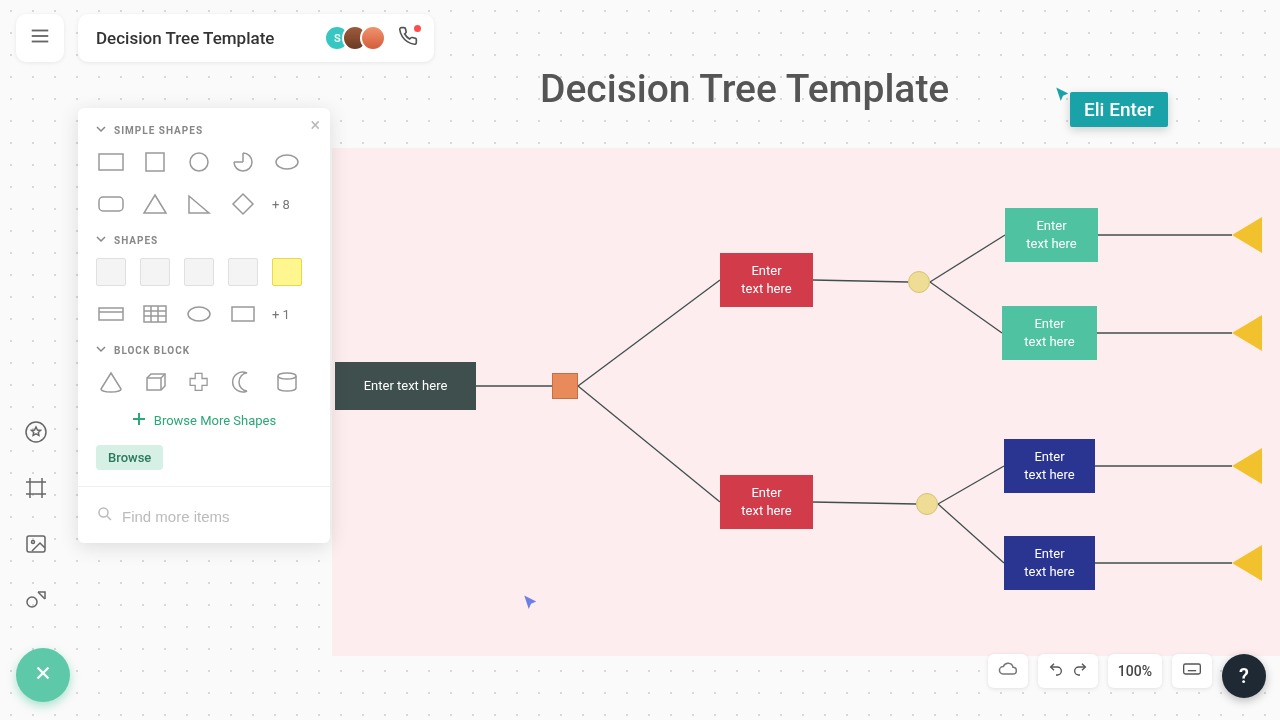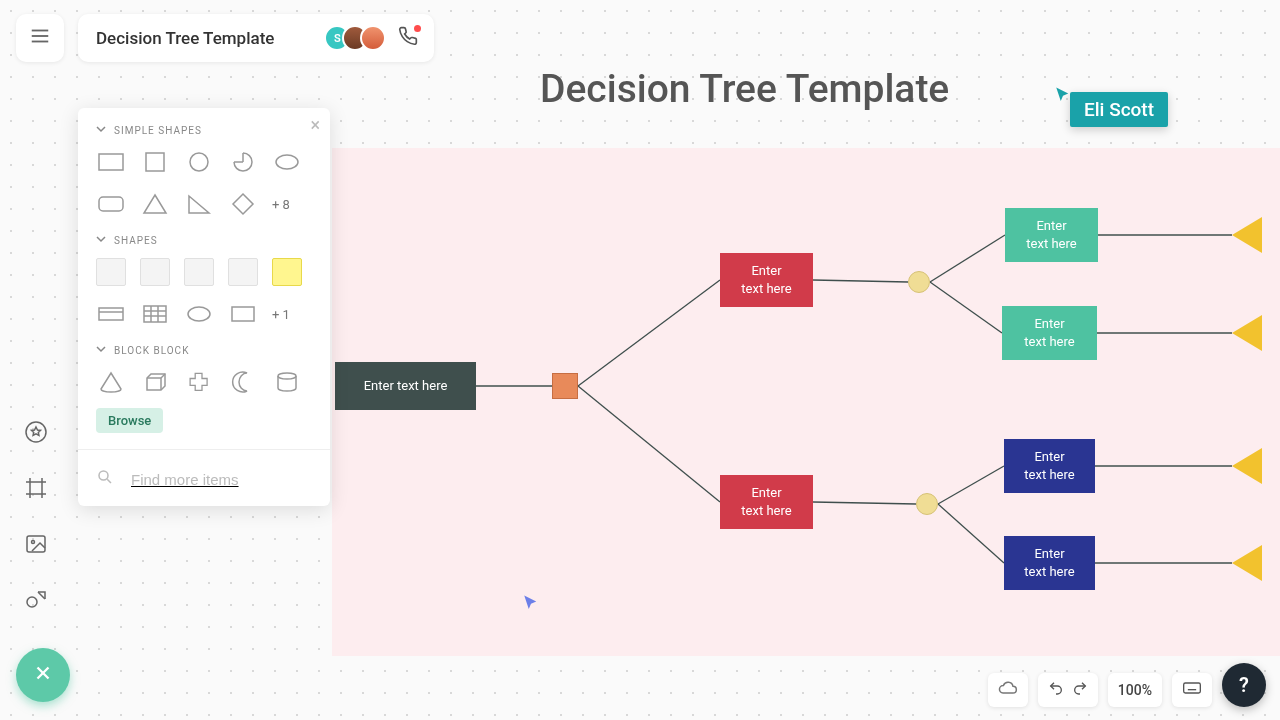--- a/index.html
+++ b/index.html
@@ -31,32 +31,32 @@
   .left-rail { position:absolute; left: 22px; top: 420px; display:flex; flex-direction:column; gap: 28px; z-index: 15; align-items:center; }
   .rail-icon { width:28px; height:28px; display:flex; align-items:center; justify-content:center; color:#555; cursor:pointer; }
   .rail-icon svg { width:24px; height:24px; }
   .close-fab { position:absolute; left:16px; bottom:18px; width:54px; height:54px; border-radius:50%; background:#5dc9a8; display:flex; align-items:center; justify-content:center; cursor:pointer; z-index:20; box-shadow: 0 4px 10px rgba(93,201,168,0.5); }
   .close-fab svg { width:22px; height:22px; stroke:#fff; }
   
   
   .shapes-panel { position:absolute; left:78px; top:108px; width:252px; background:#fff; border-radius:6px; box-shadow: 0 4px 20px rgba(0,0,0,0.12); z-index:18; padding: 10px 0 0 0; }
   .panel-close { position:absolute; top:8px; right:10px; color:#bbb; font-size:18px; cursor:pointer; line-height:1; }
   .section { padding: 6px 18px 10px 18px; }
-  .sec-header { display:flex; align-items:center; gap:8px; font-size:10px; letter-spacing:1px; color:#888; font-weight:400; margin-bottom:12px; cursor:pointer; }
+  .sec-header { display:flex; align-items:center; gap:8px; font-size:10px; letter-spacing:1px; color:#888; font-weight:700; margin-bottom:12px; cursor:pointer; }
   .sec-header svg { width:10px; height:10px; }
   .shape-grid { display:flex; flex-wrap:wrap; gap: 14px; align-items:center; }
   .shape-item { width:30px; height:28px; display:flex; align-items:center; justify-content:center; cursor:pointer; }
   .shape-item svg { width:28px; height:24px; stroke:#999; fill:none; stroke-width:1.5; }
   .more-count { font-size:13px; color:#777; }
   .shape-item.thumb { background:#f4f4f4; border:1px solid #e0e0e0; border-radius:2px; }
   .shape-item.thumb.yellow { background:#fff68f; border-color:#e8d94a; }
   .browse-row { display:flex; align-items:center; justify-content:center; gap:8px; color:#2aa876; font-size:13px; padding: 6px 0 14px 0; cursor:pointer; }
   .shapes-tab { display:inline-block; margin:2px 18px 10px 18px; padding:5px 12px; background:#d6f0e6; color:#2a7a5e; border-radius:4px; font-size:13px; font-weight:500; }
   .panel-divider { height:1px; background:#eee; margin:6px 0; }
-  .search-row { display:flex; align-items:center; gap:17px; padding:12px 18px 16px 18px;text-decoration:underline; }
+  .search-row { display:flex; align-items:center; gap:8px; padding:12px 18px 16px 18px; }
   .search-row svg { width:18px; height:18px; stroke:#bbb; }
   .search-row input { border:none; outline:none; font-size:15px; color:#666; flex:1; background:transparent; }
   .search-row input::placeholder { color:#bbb; }
   
   
   .canvas-bg { position:absolute; left: 332px; top: 148px; right: 0; bottom: 64px; background: #fdedef; z-index: 5; }
   
   
   .canvas-title { position:absolute; left:540px; top:66px; font-size:39px; color:#555; font-weight:500; z-index:10; }
   
@@ -73,21 +73,21 @@
   .node.navy { background:#2a3592; }
   .junction-sq { position:absolute; width:26px; height:26px; background:#e88a5a; border:1px solid #c76e42; z-index:10; }
   .junction-circle { position:absolute; width:22px; height:22px; border-radius:50%; background:#f0dd95; border:1px solid #d6c276; z-index:10; }
   .tri-right { position:absolute; width:0; height:0; border-top:18px solid transparent; border-bottom:18px solid transparent; border-right:30px solid #f2c22e; z-index:10; }
   
   
   svg.wires { position:absolute; inset:0; width:100%; height:100%; pointer-events:none; z-index:7; }
   svg.wires line { stroke:#3f4f4d; stroke-width:1.3; }
   
   
-  .br-bar { position:absolute; right:14px; bottom:13px; display:flex; align-items:flex-end; gap:10px; z-index:25; }
+  .br-bar { position:absolute; right:14px; bottom:22px; display:flex; align-items:flex-start; gap:10px; z-index:25; }
   .br-item { height:34px; background:#fff; border-radius:6px; display:flex; align-items:center; justify-content:center; padding:0 10px; box-shadow:0 1px 4px rgba(0,0,0,0.1); }
   .br-item.btn { width:40px; padding:0; cursor:pointer; }
   .zoom { font-size:14px; color:#444; font-weight:500; }
   .undo-redo { gap:8px; }
   .undo-redo svg { width:16px; height:16px; }
   .help-fab { width:44px; height:44px; border-radius:50%; background:#1f2933; color:#fff; display:flex; align-items:center; justify-content:center; font-size:20px; font-weight:600; box-shadow:0 3px 10px rgba(0,0,0,0.25); cursor:pointer; }
 </style>
 </head>
 <body>
 
@@ -298,41 +298,48 @@
         </div>
       <div class="shape-item">
           <svg viewBox="0 0 28 24">
             <ellipse cx="14" cy="6" rx="9" ry="3"></ellipse>
             <path d="M5 6v12a9 3 0 0 0 18 0V6"></path>
           </svg>
         </div>
     </div>
   </div>
 
+  <div class="browse-row">
+    <span><svg width="14" height="14" viewBox="0 0 14 14" stroke="#2aa876" stroke-width="2">
+          <line x1="7" y1="1" x2="7" y2="13"></line>
+          <line x1="1" y1="7" x2="13" y2="7"></line>
+        </svg></span>
+    <span>Browse More Shapes</span>
+  </div>
 
   <div class="shapes-tab">Browse</div>
   <div class="panel-divider"></div>
   <div class="search-row">
     <span><svg viewBox="0 0 24 24" fill="none" stroke-width="2">
           <circle cx="10" cy="10" r="6"></circle>
           <line x1="15" y1="15" x2="20" y2="20"></line>
         </svg></span>
     <input type="text" placeholder="Find more items" style="">
   </div>
 </div>
 
 <div class="canvas-bg"></div>
 
 <div class="canvas-title">Decision Tree Template</div>
 
 <div class="cursor-tag" style="left:1054px; top:86px;">
   <span><svg viewBox="0 0 24 24">
         <path d="M3 2l6 18 3-7 7-3z" fill="#1aa2a9"></path>
       </svg></span>
-  <div class="cursor-label" style="background:#1aa2a9">Eli Scott</div>
+  <div class="cursor-label" style="background:#1aa2a9">Eli Enter</div>
 </div>
 <div class="cursor-tag" style="left:522px; top:594px;">
   <span><svg viewBox="0 0 24 24">
         <path d="M3 2l6 18 3-7 7-3z" fill="#6c7fe8"></path>
       </svg></span>
 </div>
 
 <svg class="wires">
 
   <line x1="476" y1="386" x2="552" y2="386"></line>

